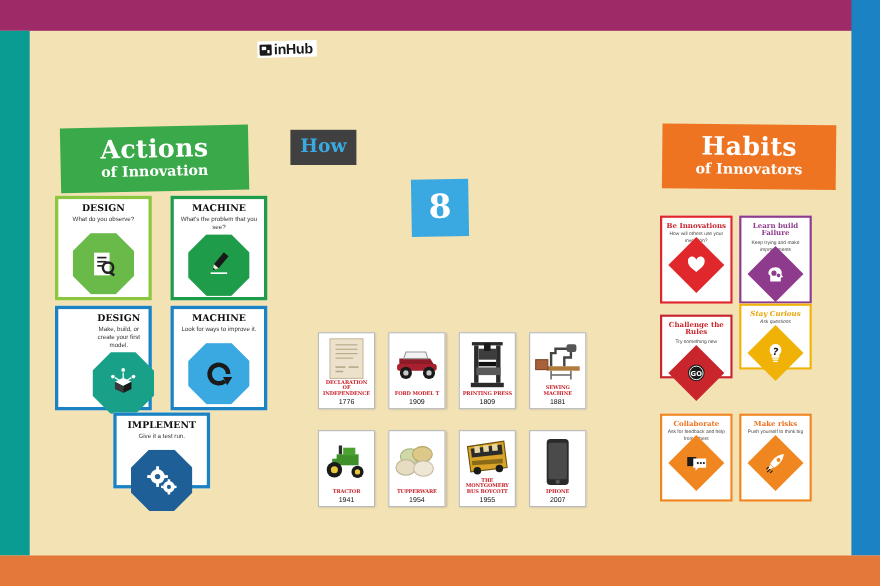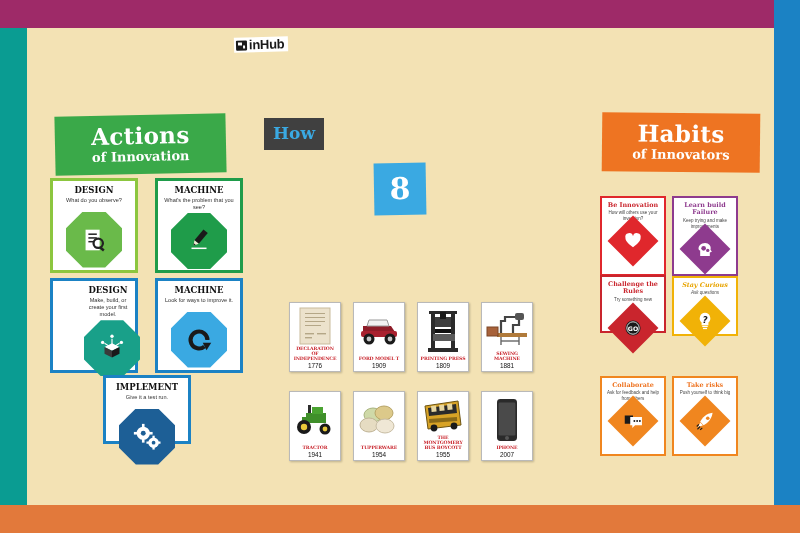--- a/index.html
+++ b/index.html
@@ -187,40 +187,40 @@
               <rect x="15.4" y="20.8" width="3.4" height="2.4"></rect>
               <rect x="27" y="20.8" width="3.4" height="2.4"></rect>
             </g>
           </svg>
         </div>
       </div>
     </div>
 
   <div id="habits-layer">
       <div class="hcard" style="left: 600px; top: 196px; width: 66px; height: 80px; border-color: rgb(224, 39, 44);">
-        <div class="ttl" style="color:#c9252d">Be Innovation</div>
+        <div class="ttl" style="color:#c9252d">Be Innovations</div>
         <div class="dsc">How will others use your invention?</div>
         <div class="diam" style="background:#e0272c">
           <svg width="22" height="22" viewBox="0 0 32 32">
             <path d="M16 25 C8 19 5 15 5 11.5 A5.2 5.2 0 0 1 16 9 A5.2 5.2 0 0 1 27 11.5 C27 15 24 19 16 25Z" fill="#fff"></path>
           </svg>
         </div>
       </div>
       <div class="hcard" style="left: 672px; top: 196px; width: 66px; height: 80px; border-color: rgb(142, 59, 142);">
         <div class="ttl" style="color:#8e3b8e">Learn build Failure</div>
         <div class="dsc">Keep trying and make improvements</div>
         <div class="diam" style="background:#8e3b8e">
           <svg width="22" height="22" viewBox="0 0 32 32">
             <path d="M9 26 L9 18 C5 18 6 10 12 8 C19 5 26 10 24 17 L26 20 L23 21 L23 26Z" fill="#fff"></path>
             <circle cx="14" cy="15" r="3.4" fill="#8e3b8e"></circle>
             <circle cx="20" cy="18" r="2.4" fill="#8e3b8e"></circle>
           </svg>
         </div>
       </div>
-      <div class="hcard" style="left: 600px; top: 275px; width: 66px; height: 58px; border-color: rgb(201, 37, 45);">
+      <div class="hcard" style="left: 600px; top: 286px; width: 66px; height: 58px; border-color: rgb(201, 37, 45);">
         <div class="ttl" style="color:#c9252d">Challenge the Rules</div>
         <div class="dsc">Try something new</div>
         <div class="diam" style="background:#c9252d">
           <svg width="22" height="22" viewBox="0 0 32 32">
             <circle cx="16" cy="16" r="11" fill="#1a1a1a"></circle>
             <circle cx="16" cy="16" r="9" fill="none" stroke="#fff" stroke-width="1.2"></circle>
             <text x="16" y="20" font-size="9" font-family="DejaVu Sans" font-weight="bold" fill="#fff" text-anchor="middle">GO</text>
           </svg>
         </div>
       </div>
@@ -245,21 +245,21 @@
             <path d="M12 10 H29 V22 H19 L15 26 V22 H12Z" fill="#fff"></path>
             <g fill="#1a1a1a">
               <circle cx="18" cy="16" r="1.4"></circle>
               <circle cx="22" cy="16" r="1.4"></circle>
               <circle cx="26" cy="16" r="1.4"></circle>
             </g>
           </svg>
         </div>
       </div>
       <div class="hcard" style="left: 672px; top: 376px; width: 66px; height: 80px; border-color: rgb(240, 134, 31);">
-        <div class="ttl" style="color:#ee7422">Take risks</div>
+        <div class="ttl" style="color:#ee7422">Make risks</div>
         <div class="dsc">Push yourself to think big</div>
         <div class="diam" style="background:#f0861f">
           <svg width="22" height="22" viewBox="0 0 32 32">
             <path d="M27 4 C18 5 12 11 9 17 L14 22 C20 19 26 13 27 4Z" fill="#fff"></path>
             <circle cx="20" cy="12" r="2.6" fill="#f0861f"></circle>
             <path d="M9 18 L6 25 L13 22Z" fill="#fff"></path>
             <g stroke="#1a1a1a" stroke-width="1.6">
               <path d="M5 28 L9 24"></path>
               <path d="M4 24 L7 21"></path>
               <path d="M9 29 L12 26"></path>

